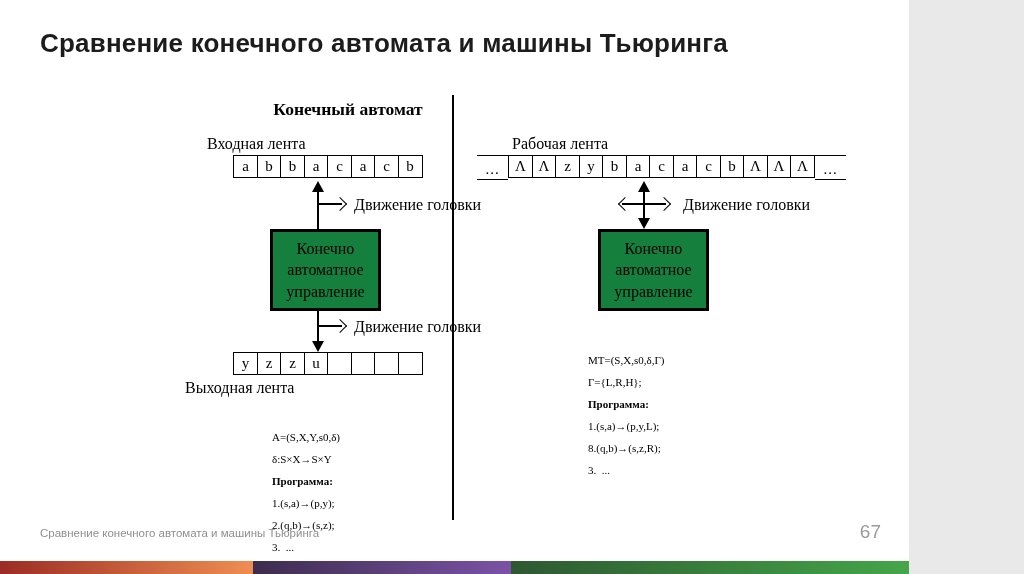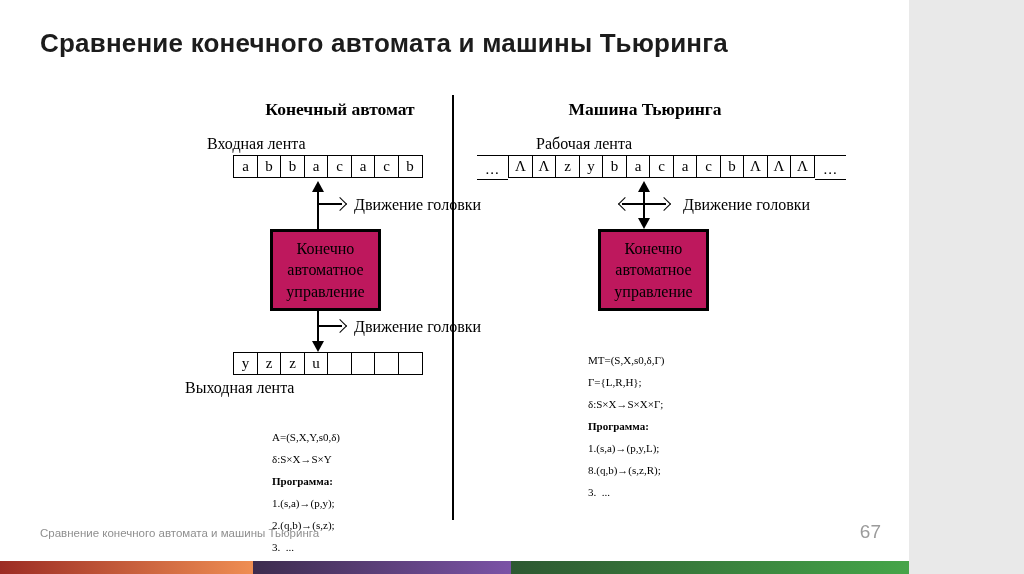--- a/index.html
+++ b/index.html
@@ -19,21 +19,21 @@
   #logo-box{left:952px;top:33px;width:38px;height:38px;background:#3aa83a;border-radius:7px;
             display:flex;align-items:center;justify-content:center;}
   #logo-pi{color:#fff;font-family:"DejaVu Serif",serif;font-style:italic;font-weight:bold;
            font-size:27px;line-height:1;margin-top:-3px;}
   #logo-caption{left:944px;top:72px;width:54px;text-align:center;
                 font-family:"Liberation Sans",sans-serif;font-size:8.5px;font-weight:bold;
                 color:#222;letter-spacing:0.4px;}
 
   
   .col-header{top:99px;font-weight:bold;font-size:17.5px;text-align:center;}
-  #header-left{left:240px;width:200px;}
+  #header-left{left:248px;width:200px;}
   #header-right{left:530px;width:230px;}
   .tape-label{font-size:16px;}
 
   
   #divider{left:452px;top:95px;width:2px;height:425px;background:#000;}
 
   
   .tape{display:flex;align-items:flex-start;}
   .cell{width:23px;height:21px;border:1.5px solid #000;margin-left:-1.5px;
         display:flex;align-items:center;justify-content:center;
@@ -50,21 +50,21 @@
           border-bottom:11px solid #000;}
   .tri-down{width:0;height:0;border-left:6px solid transparent;border-right:6px solid transparent;
           border-top:11px solid #000;}
   .chev-r{width:9px;height:9px;border-top:1.6px solid #000;border-right:1.6px solid #000;
           transform:rotate(45deg);}
   .chev-l{width:9px;height:9px;border-top:1.6px solid #000;border-right:1.6px solid #000;
           transform:rotate(-135deg);}
   .head-label{font-size:16px;white-space:nowrap;}
 
   
-  .control-box{width:105px;height:76px;border:3px solid #000;background:#be185d;
+  .control-box{width:105px;height:76px;border:3px solid #000;background:#15803d;
                display:flex;align-items:center;justify-content:center;text-align:center;
                font-size:16px;line-height:1.35;white-space:pre-line;}
 
   
   .formulas{font-size:11px;line-height:22px;}
   .fline{white-space:pre;}
   .fline.bold{font-weight:bold;}
 
   
   #bottom-bar{left:0;bottom:0;width:1024px;height:13px;
@@ -80,21 +80,20 @@
 
   <div class="abs" id="title">Сравнение конечного автомата и машины Тьюринга</div>
   <div class="abs" id="logo-box">
     <span id="logo-pi">π</span>
   </div>
   <div class="abs" id="logo-caption">ПОЛИТЕХ</div>
 
   <div class="abs" id="divider"></div>
 
   <div class="abs col-header" id="header-left">Конечный автомат</div>
-  <div class="abs col-header" id="header-right">Машина Тьюринга</div>
 
   <div class="abs tape-label" style="left:207px;top:135px;">Входная лента</div>
   <div class="abs tape" style="left:233px;top:155px;">
       <div class="cell">a</div>
       <div class="cell">b</div>
       <div class="cell">b</div>
       <div class="cell">a</div>
       <div class="cell">c</div>
       <div class="cell">a</div>
       <div class="cell">c</div>
@@ -132,21 +131,21 @@
 
   <div class="abs formulas" style="left:272px;top:400px;margin-top:26px;">
       <div class="fline">A=(S,X,Y,s0,δ)</div>
       <div class="fline">δ:S×X→S×Y</div>
       <div class="fline bold">Программа:</div>
       <div class="fline">1.(s,a)→(p,y);</div>
       <div class="fline">2.(q,b)→(s,z);</div>
       <div class="fline">3.  ...</div>
     </div>
 
-  <div class="abs tape-label" style="left:536px;top:135px;">Рабочая лента</div>
+  <div class="abs tape-label" style="left:512px;top:135px;">Рабочая лента</div>
   <div class="abs tape" style="left:477px;top:155px;">
     <div class="dots-seg">...</div>
     <div class="tape">
         <div class="cell">Λ</div>
         <div class="cell">Λ</div>
         <div class="cell">z</div>
         <div class="cell">y</div>
         <div class="cell">b</div>
         <div class="cell">a</div>
         <div class="cell">c</div>
@@ -168,21 +167,20 @@
   <div class="abs chev-r" style="left:659px;top:199px;"></div>
   <div class="abs head-label" style="left:683px;top:196px;">Движение головки</div>
 
   <div class="abs control-box" style="left:598px;top:229px;">Конечно
 автоматное
 управление</div>
 
   <div class="abs formulas" style="left:588px;top:349px;">
       <div class="fline">MT=(S,X,s0,δ,Γ)</div>
       <div class="fline">Γ={L,R,H};</div>
-      <div class="fline">δ:S×X→S×X×Γ;</div>
       <div class="fline bold">Программа:</div>
       <div class="fline">1.(s,a)→(p,y,L);</div>
       <div class="fline">8.(q,b)→(s,z,R);</div>
       <div class="fline">3.  ...</div>
     </div>
 
   <div class="abs" id="footer-text">Сравнение конечного автомата и машины Тьюринга</div>
   <div class="abs" id="page-number">67</div>
   <div class="abs" id="bottom-bar"></div>
 

